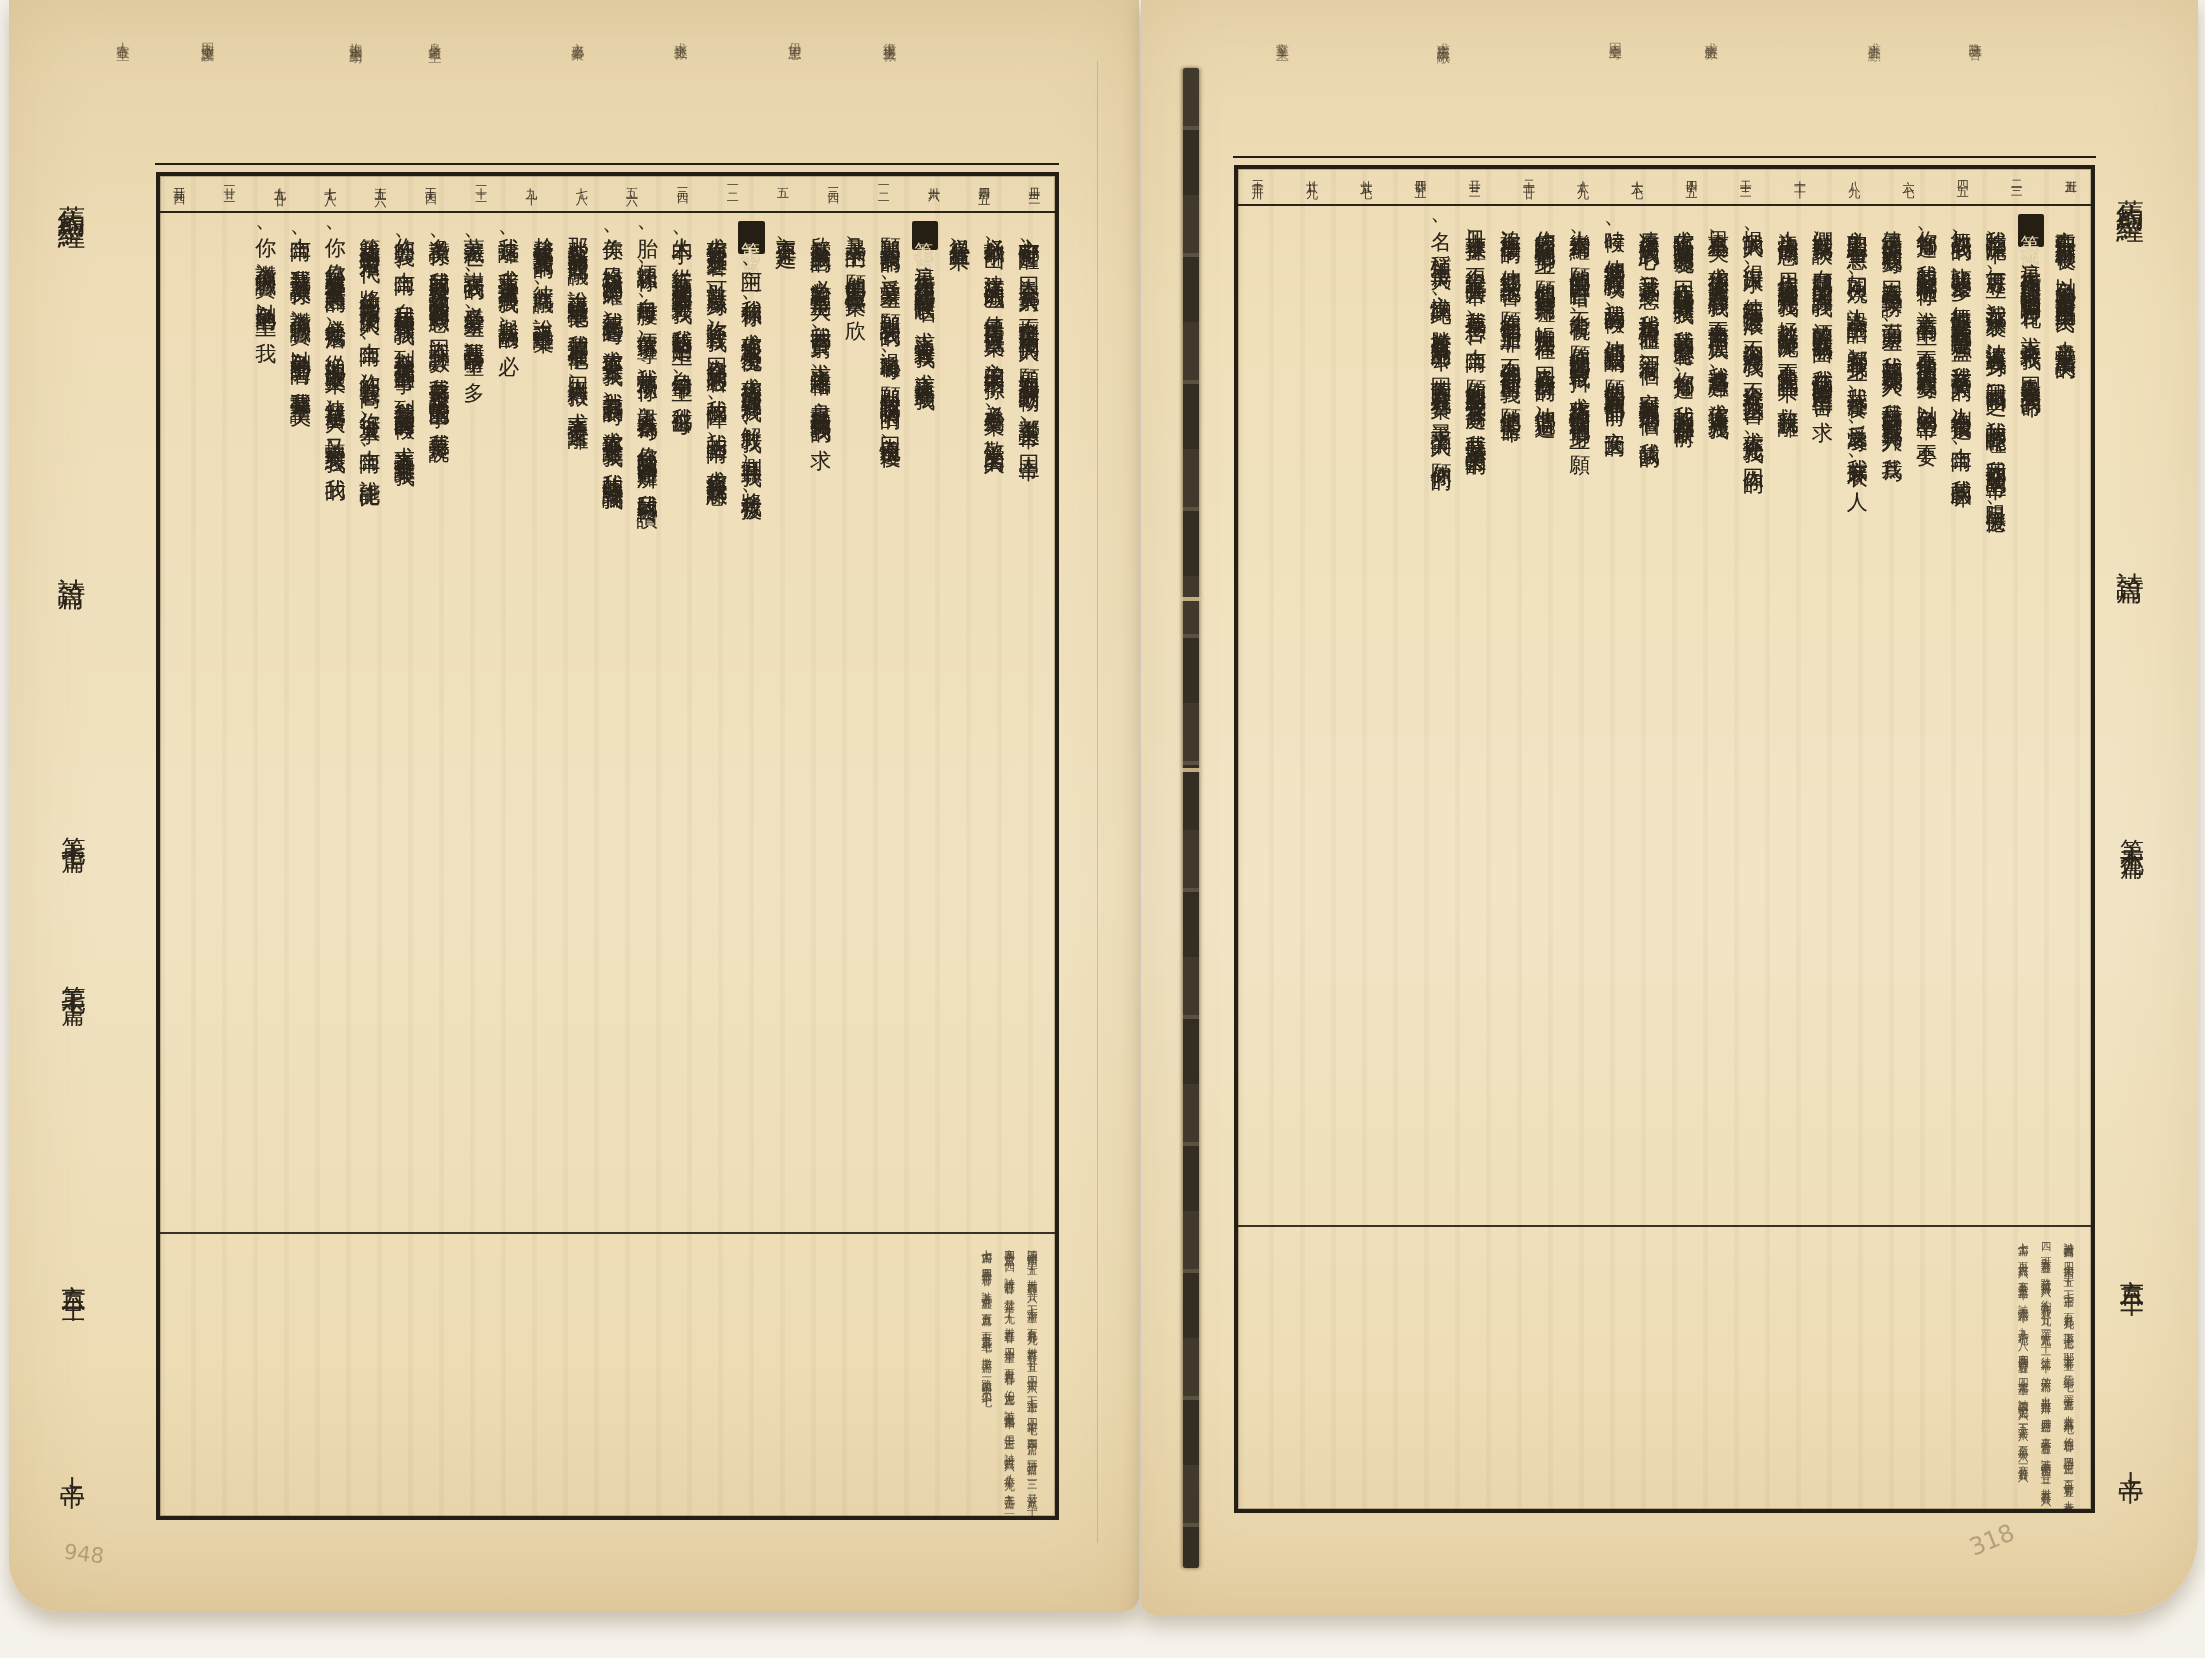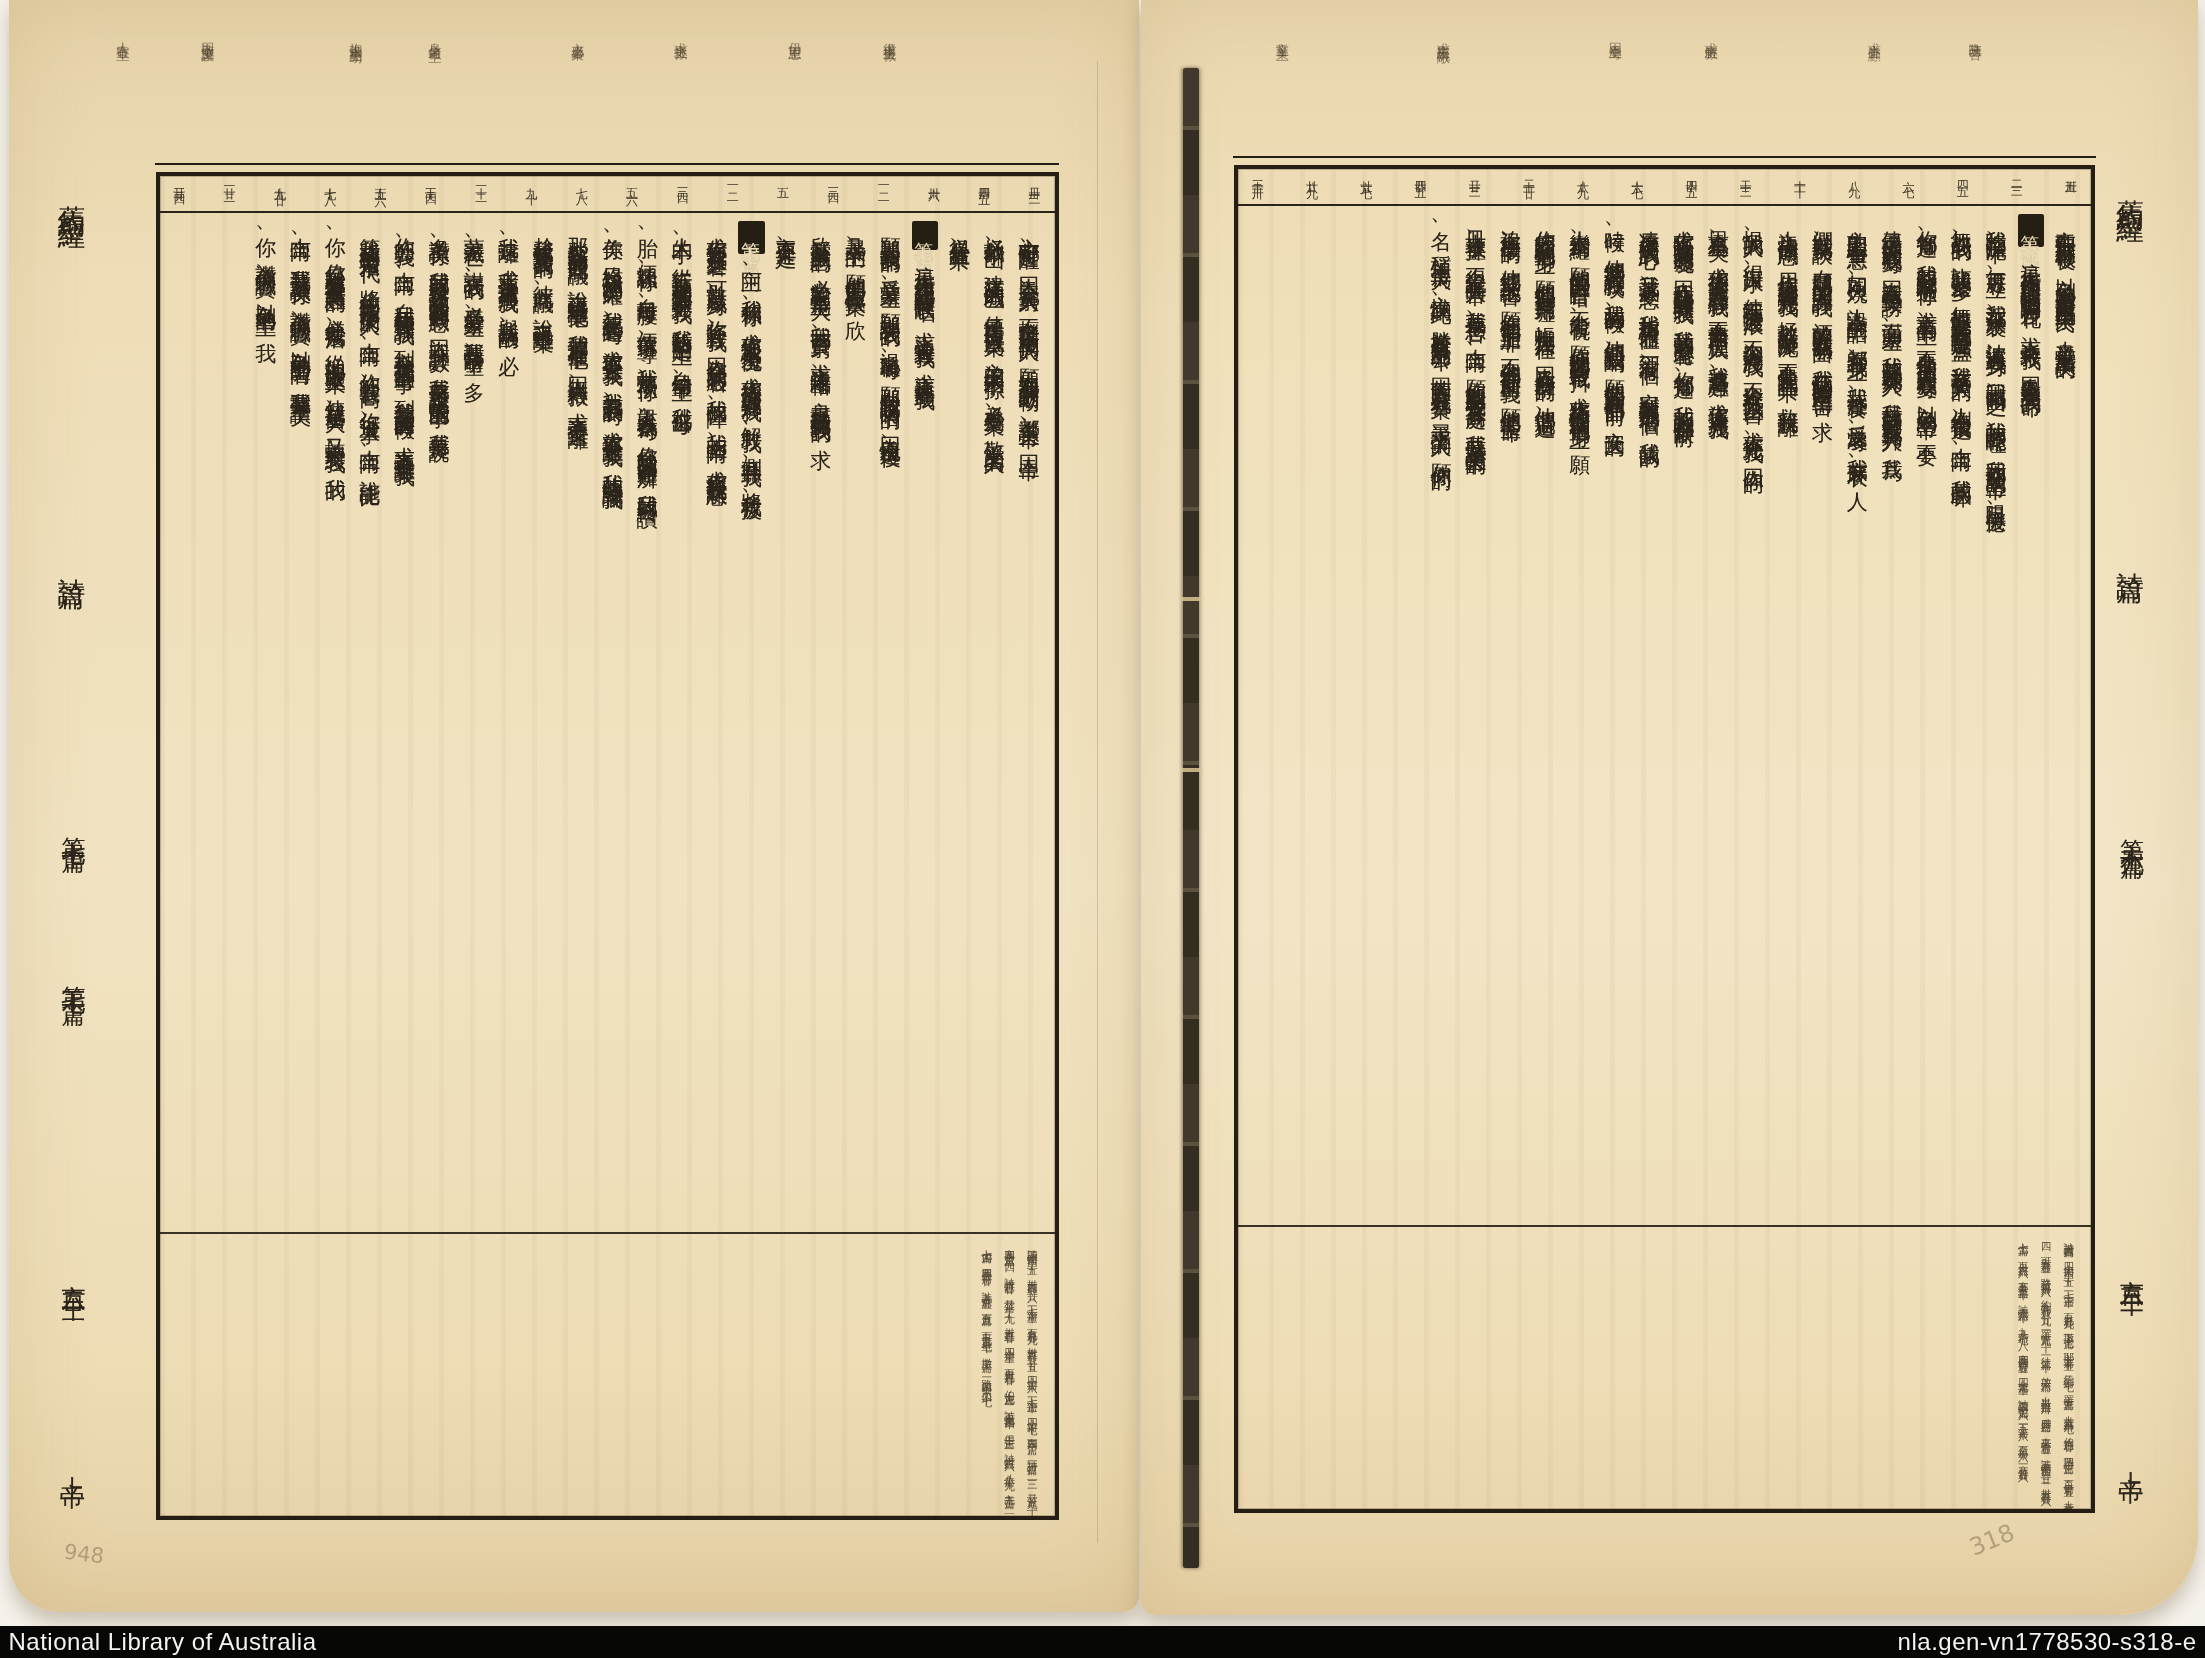--- a/index.html
+++ b/index.html
@@ -202,19 +202,15 @@
     <div class="margin-item m-pageno" style="left:975px;top:1264px;">六百二十二</div>
     <div class="margin-item m-catch" style="left:974px;top:1454px;">上帝</div>
 
     <div class="pencil" style="left:828px;top:1529px;font-size:24px;transform:rotate(-22deg);">318</div>
   </div>
 
   <div id="binding-strip"></div>
   <div class="stitch" style="top:597px;"></div>
   <div class="stitch" style="top:768px;"></div>
 
-  <div id="footer-bar">
-    <span class="ftext">National Library of Australia</span>
-    <span class="ftext">nla.gen-vn1778530-s318-e</span>
-  </div>
 
 </div>
 
 
 </body></html>

